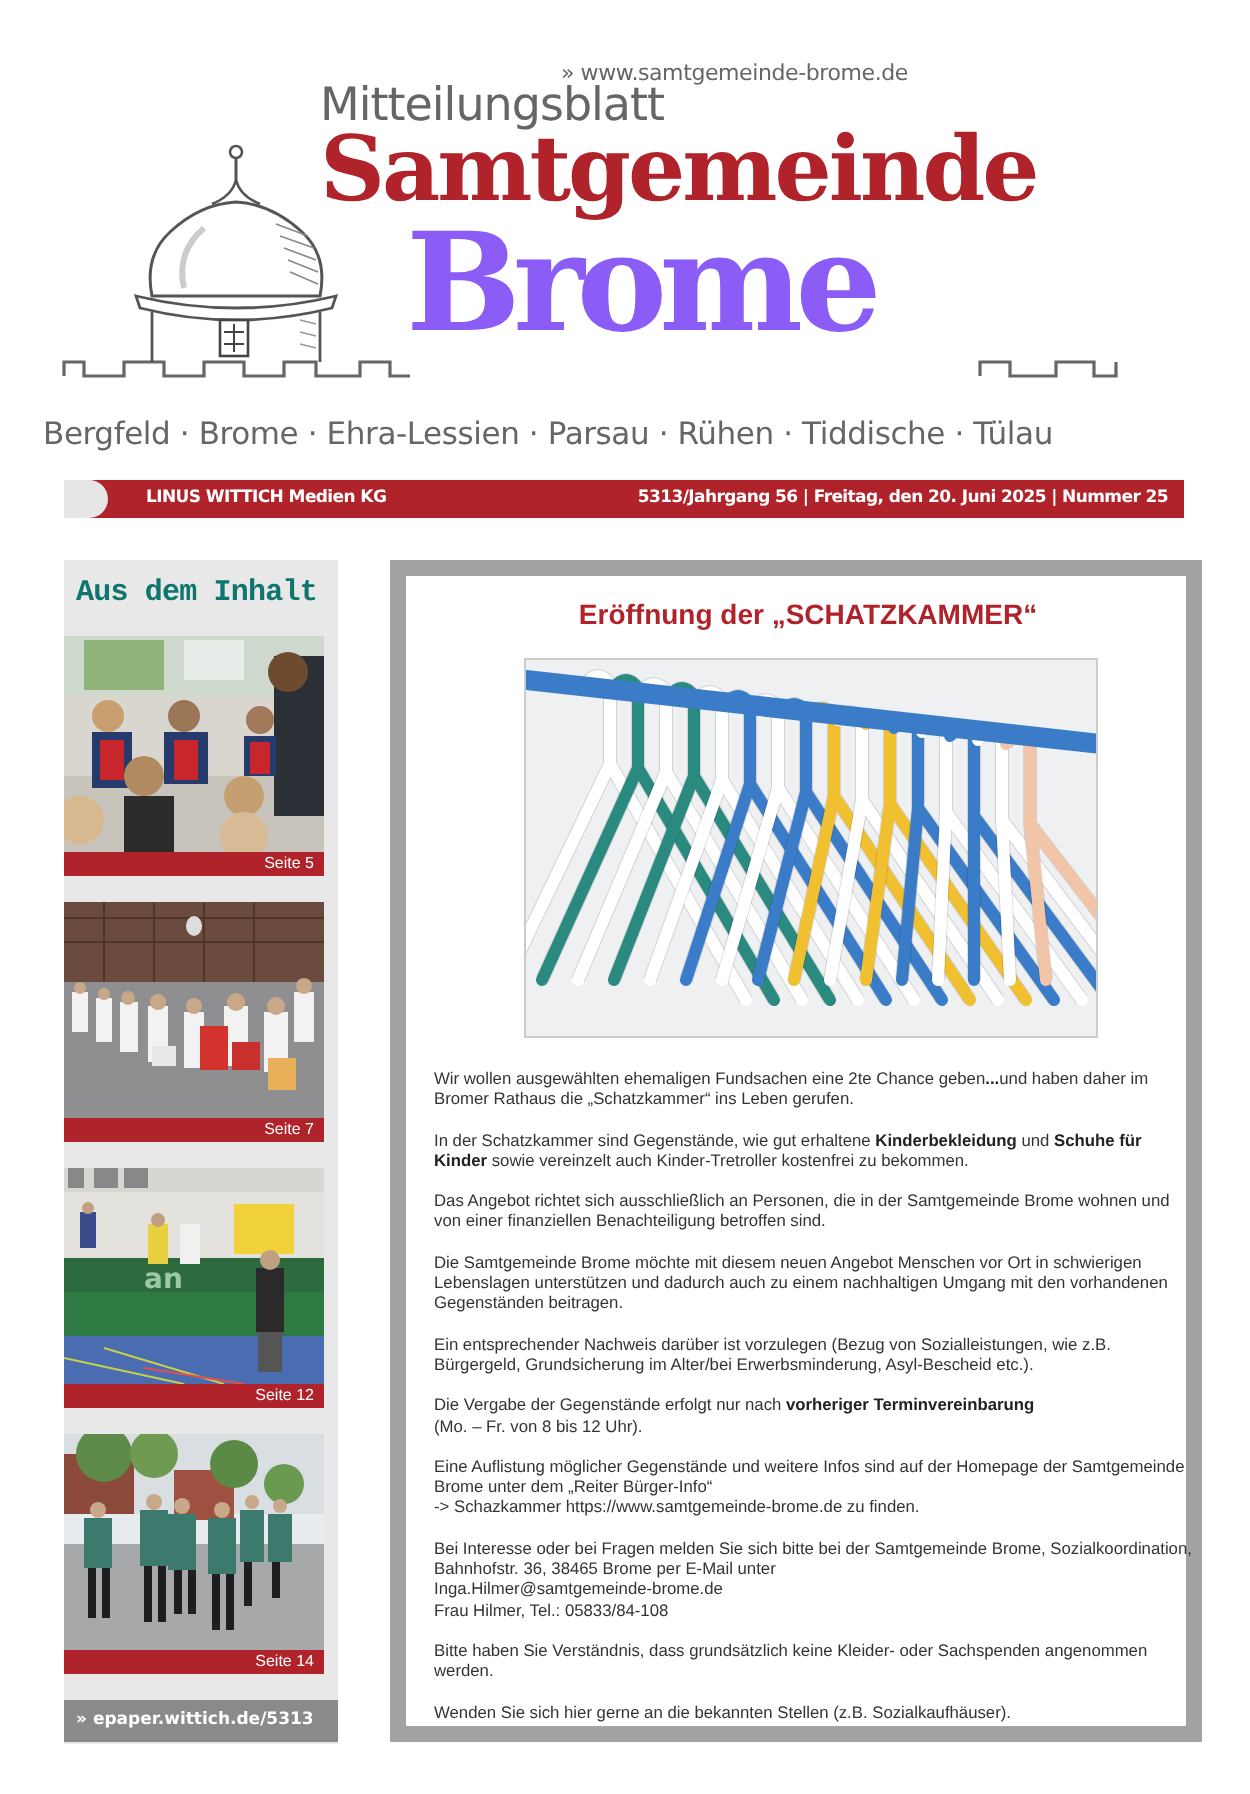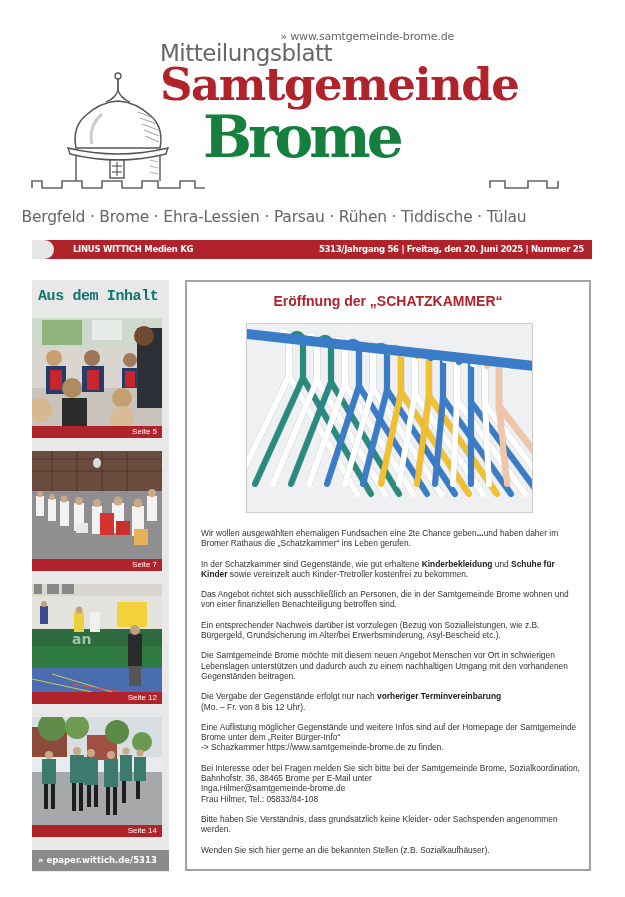--- a/index.html
+++ b/index.html
@@ -5,37 +5,37 @@
   * { box-sizing: border-box; margin: 0; padding: 0; }
   html, body { width: 625px; height: 897px; background: #ffffff; overflow: hidden; }
   body { position: relative; font-family: "Liberation Sans", sans-serif; color: #333; }
 
   .website-link { position: absolute; top: 30px; right: 45px; font-family: "DejaVu Sans", sans-serif; font-size: 11px; color: #666; letter-spacing: -0.2px; }
 
   .masthead { position: absolute; left: 0; top: 0; width: 499px; height: 205px; }
   .tower-logo { position: absolute; left: 30px; top: 68px; width: 600px; height: 130px; }
   .subtitle { position: absolute; left: 160px; top: 40px; font-family: "DejaVu Sans", sans-serif; font-size: 23px; color: #666; letter-spacing: -0.5px; }
   .title-line1 { position: absolute; left: 160px; top: 62px; font-family: "DejaVu Serif", serif; font-weight: bold; font-size: 45px; color: #b1232a; letter-spacing: -1.5px; line-height: 1; }
-  .title-line2 { position: absolute; left: 203px; top: 108px; font-family: "DejaVu Serif", serif; font-weight: bold; font-size: 58px; color: #15803d; letter-spacing: -4px; line-height: 1; }
+  .title-line2 { position: absolute; left: 203px; top: 108px; font-family: "DejaVu Serif", serif; font-weight: bold; font-size: 68px; color: #8b5cf6; letter-spacing: -4px; line-height: 1; }
 
   .villages { position: absolute; left: 0; width: 548px; top: 208px; text-align: center; font-family: "DejaVu Sans", sans-serif; font-size: 15.5px; color: #666; letter-spacing: -0.2px; }
 
   .info-bar { position: absolute; left: 32px; top: 240px; width: 560px; height: 19px; background: #b1232a; }
   .info-bar .tab-shade { position: absolute; left: 0; top: 0; width: 22px; height: 19px; background: #e6e6e6; border-radius: 0 10px 10px 0; }
   .info-bar .publisher { position: absolute; left: 31px; top: 4px; font-family: "DejaVu Sans", sans-serif; font-size: 8.5px; color: #fff; font-weight: bold; letter-spacing: -0.3px; padding-left: 10px; }
   .info-bar .issue { position: absolute; right: 8px; top: 4px; font-family: "DejaVu Sans", sans-serif; font-size: 8.5px; color: #fff; font-weight: bold; letter-spacing: -0.3px; }
 
   .sidebar { position: absolute; left: 32px; top: 280px; width: 137px; height: 592px; background: #e8e8e8; }
   .sidebar-title { position: absolute; left: 6px; top: 8px; font-family: Liberation Mono, monospace; font-weight: bold; font-size: 15px; color: #0f766e; letter-spacing: -0.4px; }
   .teaser { position: absolute; left: 0; width: 130px; }
   .teaser .photo { position: absolute; left: 0; top: 0; width: 130px; overflow: hidden; }
   .teaser .page-ref { position: absolute; left: 0; width: 130px; height: 12px; background: #b1232a; color: #fff; font-size: 8px; text-align: right; padding-right: 5px; line-height: 12px; }
   .sidebar-footer { position: absolute; left: 0; top: 570px; width: 137px; height: 21px; background: #8a8a8a; color: #fff; font-family: "DejaVu Sans", sans-serif; font-size: 8.5px; line-height: 21px; padding-left: 6px; font-weight: bold; }
 
-  .article { position: absolute; left: 185px; top: 280px; width: 406px; height: 591px; border: 2px solid #a3a3a3; background: #fff; }
+  .article { position: absolute; left: 195px; top: 280px; width: 406px; height: 591px; border: 8px solid #a3a3a3; background: #fff; }
   .article-title { position: absolute; left: 0; width: 402px; top: 11px; text-align: center; font-weight: bold; font-size: 14px; color: #b1232a; }
   .article-photo { position: absolute; left: 59px; top: 41px; width: 287px; height: 190px; border: 1px solid #ccc; overflow: hidden; background: #eceff2; }
   .article-body { position: absolute; left: 14px; top: 246px; width: 380px; font-size: 8.4px; line-height: 10.3px; color: #333; }
   .article-body p { margin-bottom: 10px; }
   .article-body b { color: #222; }
 </style>
 </head>
 <body>
 
 <div class="masthead">
@@ -260,21 +260,21 @@
           <path d="M240 42 q6 -8 12 0 l0 40 L260 160 M252 82 L320 170" stroke="rgba(0,0,0,0.12)" stroke-width="7" fill="none"></path>
           <path d="M240 42 q6 -8 12 0 l0 40 L260 160 M252 82 L320 170" stroke="#f2c4a8" stroke-width="6" fill="none" stroke-linecap="round"></path>
         </g>
       <path d="M0 10 L287 42" stroke="#3a7cc8" stroke-width="10" stroke-linecap="round"></path>
     </svg>
   </div>
   <div class="article-body">
       <p>Wir wollen ausgewählten ehemaligen Fundsachen eine 2te Chance geben<b>...</b>und haben daher im Bromer Rathaus die „Schatzkammer“ ins Leben gerufen.</p>
       <p>In der Schatzkammer sind Gegenstände, wie gut erhaltene <b>Kinderbekleidung</b> und <b>Schuhe für Kinder</b> sowie vereinzelt auch Kinder-Tretroller kostenfrei zu bekommen.</p>
       <p>Das Angebot richtet sich ausschließlich an Personen, die in der Samtgemeinde Brome wohnen und von einer finanziellen Benachteiligung betroffen sind.</p>
+      <p>Die Samtgemeinde Brome möchte mit diesem neuen Angebot Menschen vor Ort in schwierigen Lebenslagen unterstützen und dadurch auch zu einem nachhaltigen Umgang mit den vorhandenen Gegenständen beitragen.</p>
       <p>Ein entsprechender Nachweis darüber ist vorzulegen (Bezug von Sozialleistungen, wie z.B. Bürgergeld, Grundsicherung im Alter/bei Erwerbsminderung, Asyl-Bescheid etc.).</p>
-      <p>Die Samtgemeinde Brome möchte mit diesem neuen Angebot Menschen vor Ort in schwierigen Lebenslagen unterstützen und dadurch auch zu einem nachhaltigen Umgang mit den vorhandenen Gegenständen beitragen.</p>
       <p>Die Vergabe der Gegenstände erfolgt nur nach <b>vorheriger Terminvereinbarung</b><br>(Mo. – Fr. von 8 bis 12 Uhr).</p>
       <p>Eine Auflistung möglicher Gegenstände und weitere Infos sind auf der Homepage der Samtgemeinde Brome unter dem „Reiter Bürger-Info“<br>-&gt; Schazkammer https://www.samtgemeinde-brome.de zu finden.</p>
       <p>Bei Interesse oder bei Fragen melden Sie sich bitte bei der Samtgemeinde Brome, Sozialkoordination, Bahnhofstr. 36, 38465 Brome per E-Mail unter<br>Inga.Hilmer@samtgemeinde-brome.de<br>Frau Hilmer, Tel.: 05833/84-108</p>
       <p>Bitte haben Sie Verständnis, dass grundsätzlich keine Kleider- oder Sachspenden angenommen werden.</p>
       <p>Wenden Sie sich hier gerne an die bekannten Stellen (z.B. Sozialkaufhäuser).</p>
     </div>
 </div>
 
 </body></html>

